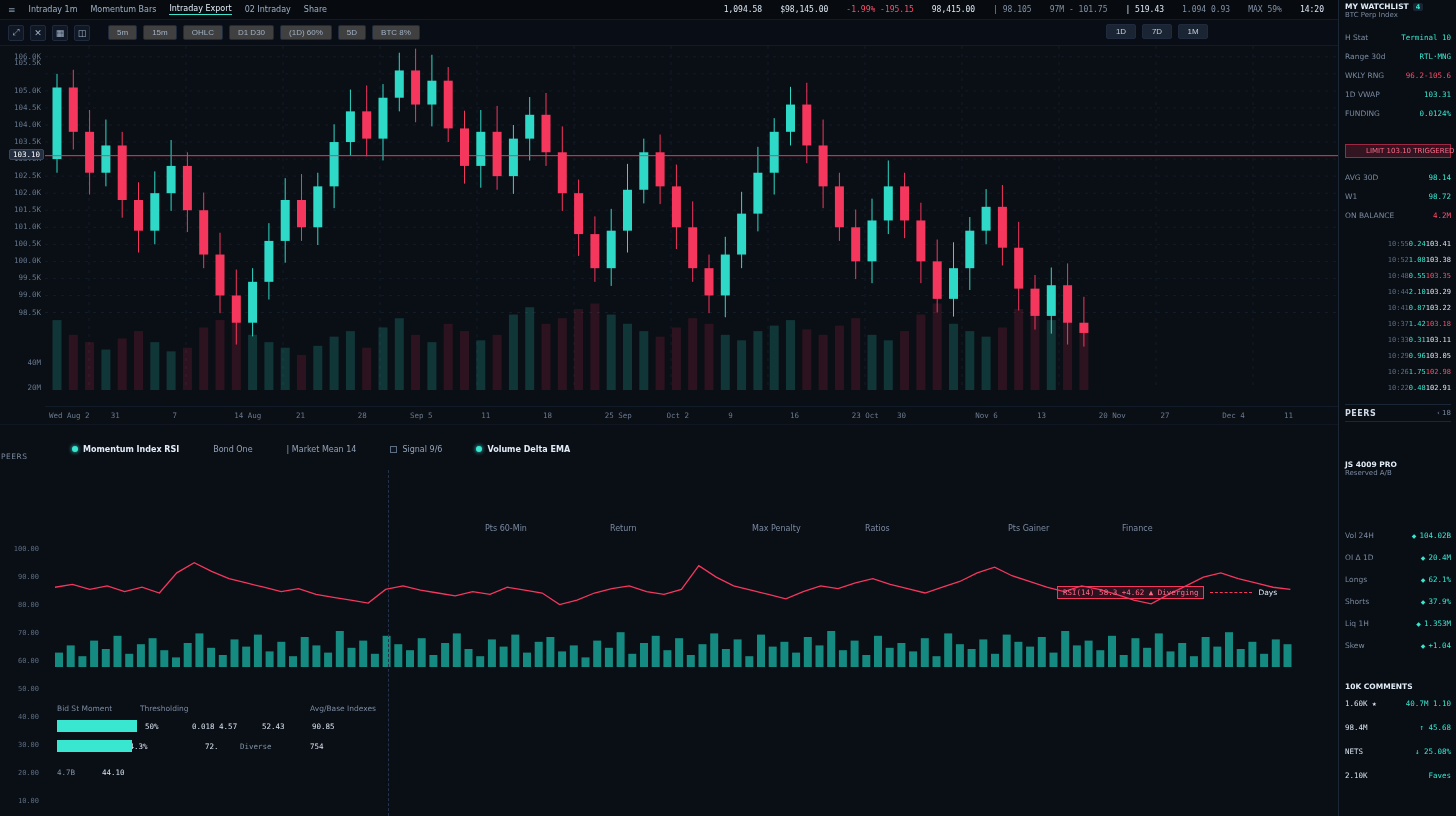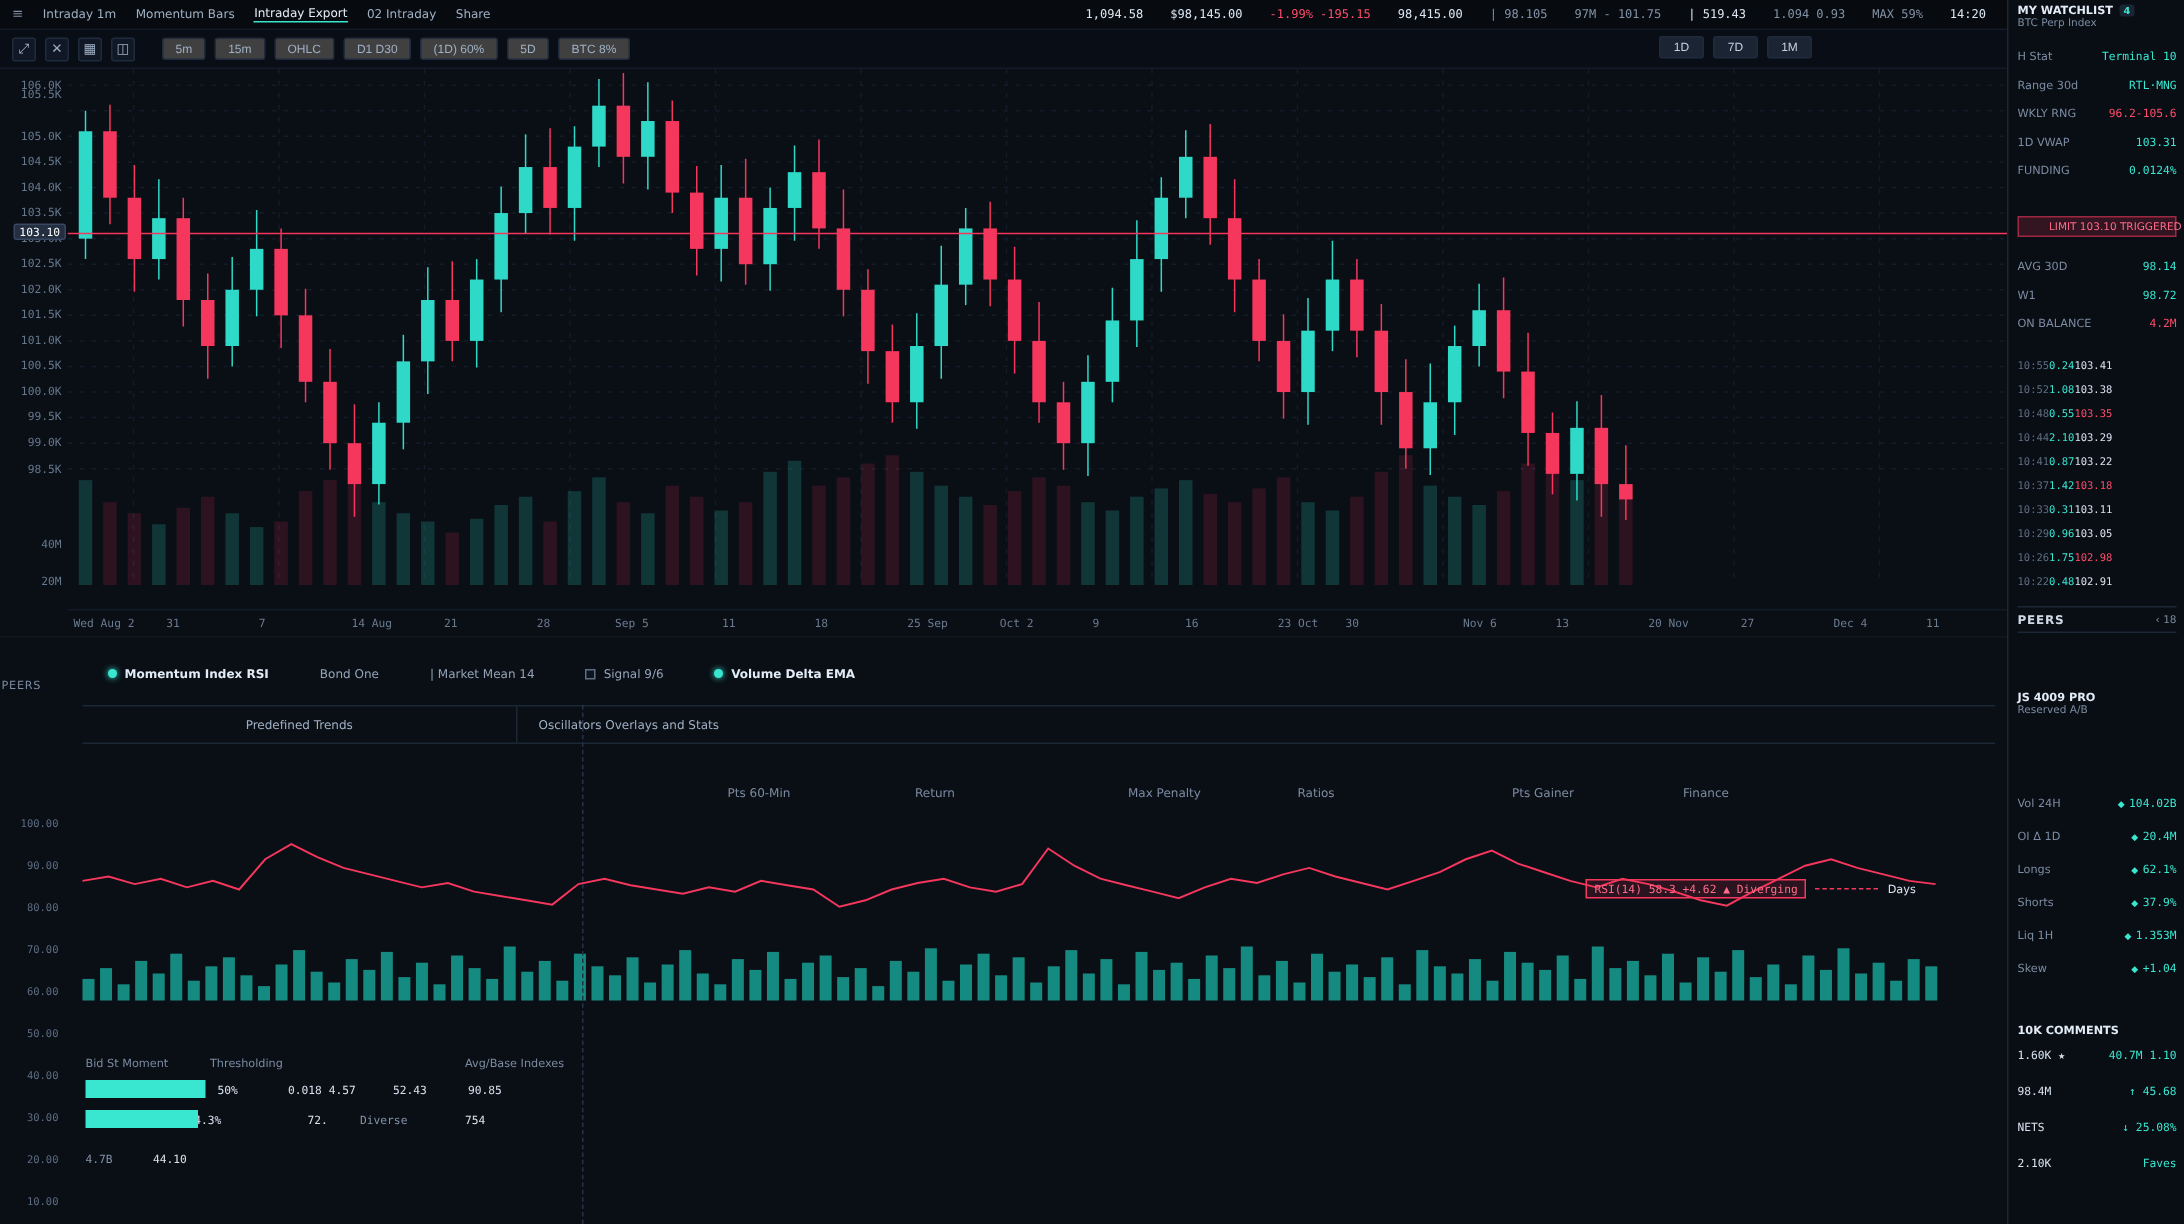--- a/index.html
+++ b/index.html
@@ -81,21 +81,21 @@
   .right-panel{position:absolute;left:1338px;top:0;width:118px;height:816px;background:#090d14;border-left:1px solid #1c2736}
   .rp-block{position:absolute;left:0;width:118px;padding:0 6px}
   .rp-h1{font-size:7.5px;color:#e2ecf7;font-weight:bold;white-space:nowrap}
   .rp-h2{font-size:7px;color:#7b8ba1;white-space:nowrap}
   .rp-badge{display:inline-block;background:#1a2433;color:#39e6d0;font-size:6.5px;padding:0 3px;border-radius:2px;margin-left:4px}
   .rp-row{display:flex;justify-content:space-between;align-items:center;height:19px;font-size:7.5px;cursor:pointer}
   .rp-lab{color:#7b8ba1;white-space:nowrap}
   .rp-val{color:#39e6d0;white-space:nowrap;font-family:"DejaVu Sans Mono",monospace}
   .rp-alert{background:rgba(245,55,94,.18);border:1px solid rgba(245,55,94,.55);color:#ff6b8a;
             font-size:7px;padding:2px 20px;white-space:nowrap;cursor:pointer}
-  .tape-row{display:flex;justify-content:flex-start;height:16px;align-items:center;font-size:7px;
+  .tape-row{display:flex;justify-content:flex-end;height:16px;align-items:center;font-size:7px;
             font-family:"DejaVu Sans Mono",monospace;cursor:pointer}
   .tp-t{color:#5d6d82}.tp-s{color:#39e6d0}.tp-p{color:#d7e2ee}.tp-p.rd{color:#ff4d6b}
   .rp-sec{display:flex;justify-content:space-between;align-items:center;border-top:1px solid #1c2736;
           border-bottom:1px solid #1c2736;height:18px;font-size:8px;cursor:pointer}
   .rp-sec .t{color:#cfd9e6;font-weight:bold;letter-spacing:.5px}
   .rp-sec .c{color:#7b8ba1;font-size:7px}
   .m-row{display:flex;justify-content:space-between;align-items:center;height:22px;font-size:7.5px;cursor:pointer}
   .m-dia{color:#39e6d0;font-size:6px;margin-right:3px}
   .cm-row{display:flex;justify-content:space-between;align-items:center;height:24px;font-size:7.5px;cursor:pointer}
   .cm-a{color:#d7e2ee;font-family:"DejaVu Sans Mono",monospace}.cm-b{color:#39e6d0;font-family:"DejaVu Sans Mono",monospace}
@@ -436,24 +436,20 @@
       <span class="lg-item">
         <span class="lg-chk"></span>
         <span class="lg-label">Signal 9/6</span>
       </span>
       <span class="lg-item">
         <span class="lg-dot"></span>
         <span class="lg-label bold">Volume Delta EMA</span>
       </span>
     </div>
 
-  <div class="subtabs">
-    <span class="subtab c1">Predefined Trends</span>
-    <span class="subtab c2">Oscillators Overlays and Stats</span>
-  </div>
 
   <div class="lower-cols">
       <span class="col-h" style="left: 440px;">Pts 60-Min</span>
       <span class="col-h" style="left: 565px;">Return</span>
       <span class="col-h" style="left: 707px;">Max Penalty</span>
       <span class="col-h" style="left: 820px;">Ratios</span>
       <span class="col-h" style="left: 963px;">Pts Gainer</span>
       <span class="col-h" style="left: 1077px;">Finance</span>
     </div>
 

